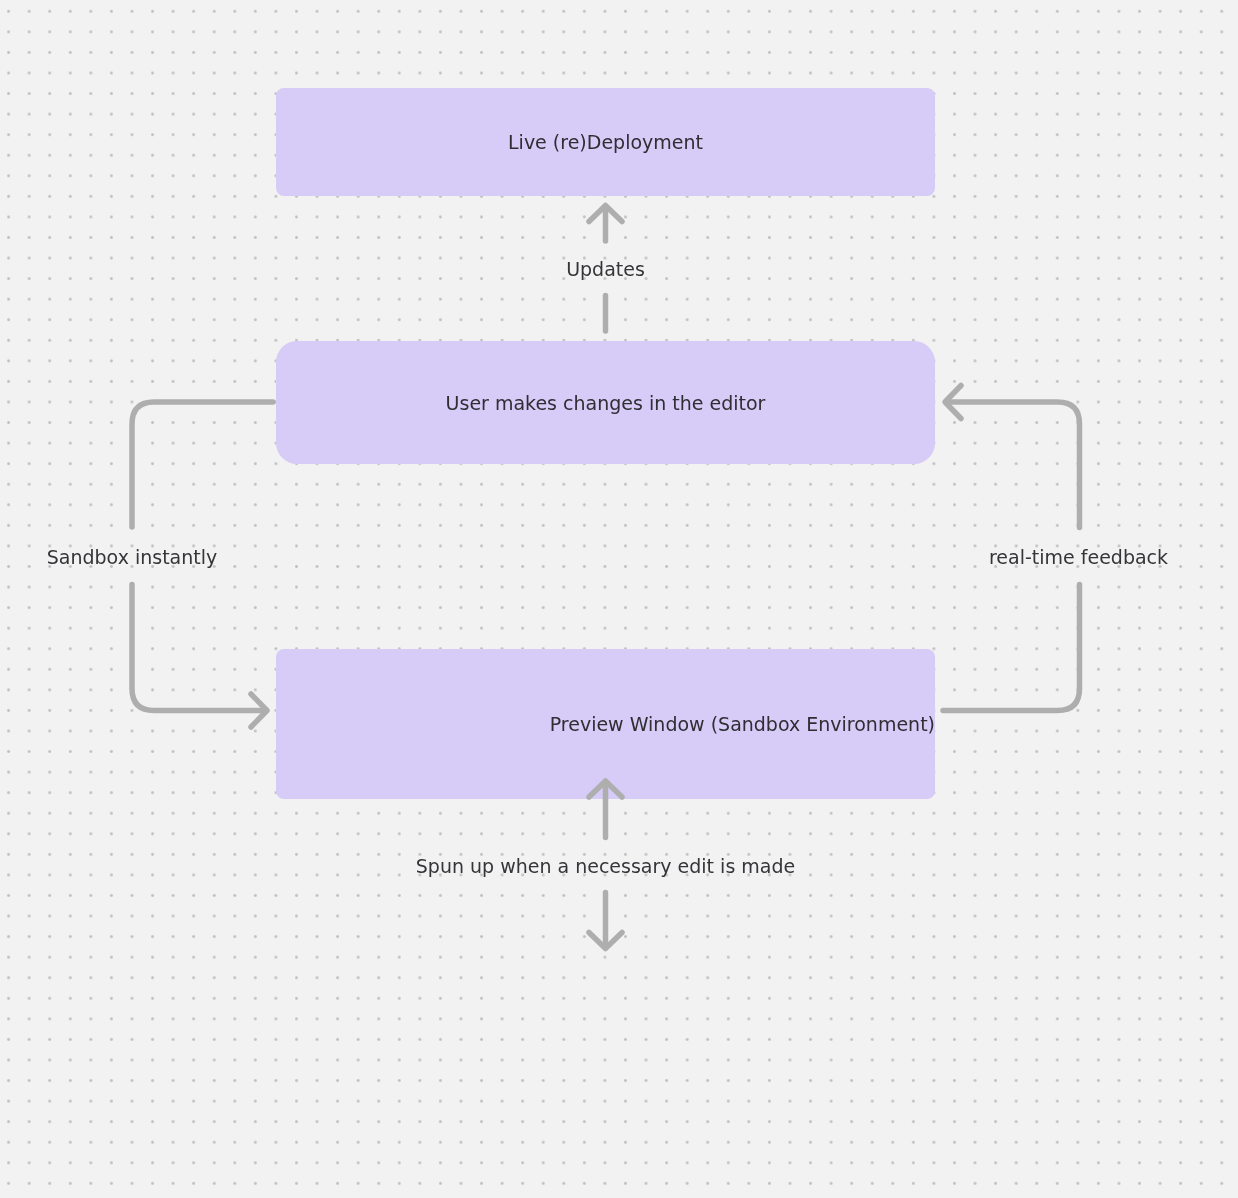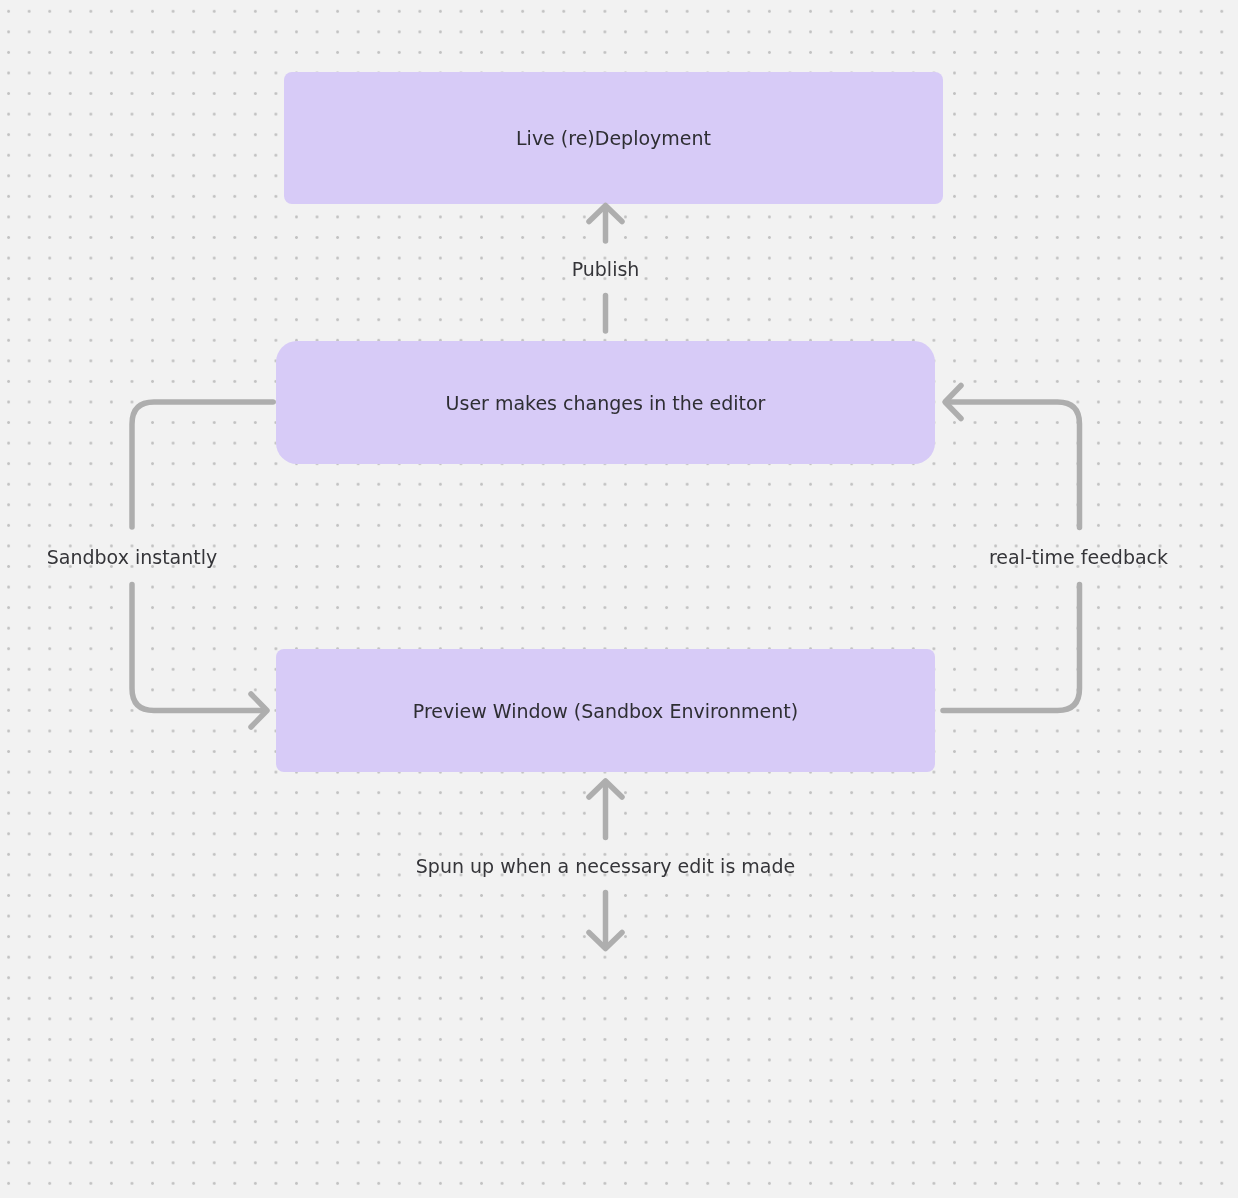--- a/index.html
+++ b/index.html
@@ -28,23 +28,23 @@
     width: 659px;
     background: #d7cbf7;
     border-radius: 8px;
     display: flex;
     align-items: center;
     justify-content: center;
     font-size: 19px;
     color: #2e2e33;
     text-align: center;
   }
-  #node-live    { top: 72px;  height: 132px; margin-left: 8px; }
+  #node-live    { top: 88px;  height: 108px; }
   #node-user    { top: 341px; height: 123px; border-radius: 21px; }
-  #node-preview { top: 649px; height: 123px; }
+  #node-preview { top: 649px; height: 150px; justify-content: flex-end; }
   #node-dev     { top: 957px; height: 123px; }
   .edges {
     position: absolute;
     left: 0; top: 0;
     pointer-events: none;
   }
   .edge-label {
     position: absolute;
     font-size: 19px;
     color: #353539;
@@ -92,18 +92,18 @@
     </g>
 
     <g>
       <path d="M 589 797 L 605.5 781 L 622 797"></path>
       <path d="M 605.5 782.5 L 605.5 837.5"></path>
       <path d="M 605.5 892.5 L 605.5 947"></path>
       <path d="M 589 932.5 L 605.5 948.5 L 622 932.5"></path>
     </g>
   </svg>
 
-  <div class="edge-label" id="label-publish">Publish</div>
+  <div class="edge-label" id="label-publish">Updates</div>
   <div class="edge-label" id="label-updates">Sandbox instantly</div>
   <div class="edge-label" id="label-realtime">real-time feedback</div>
   <div class="edge-label" id="label-spun">Spun up when a necessary edit is made</div>
 
 </div>
 
 </body></html>

